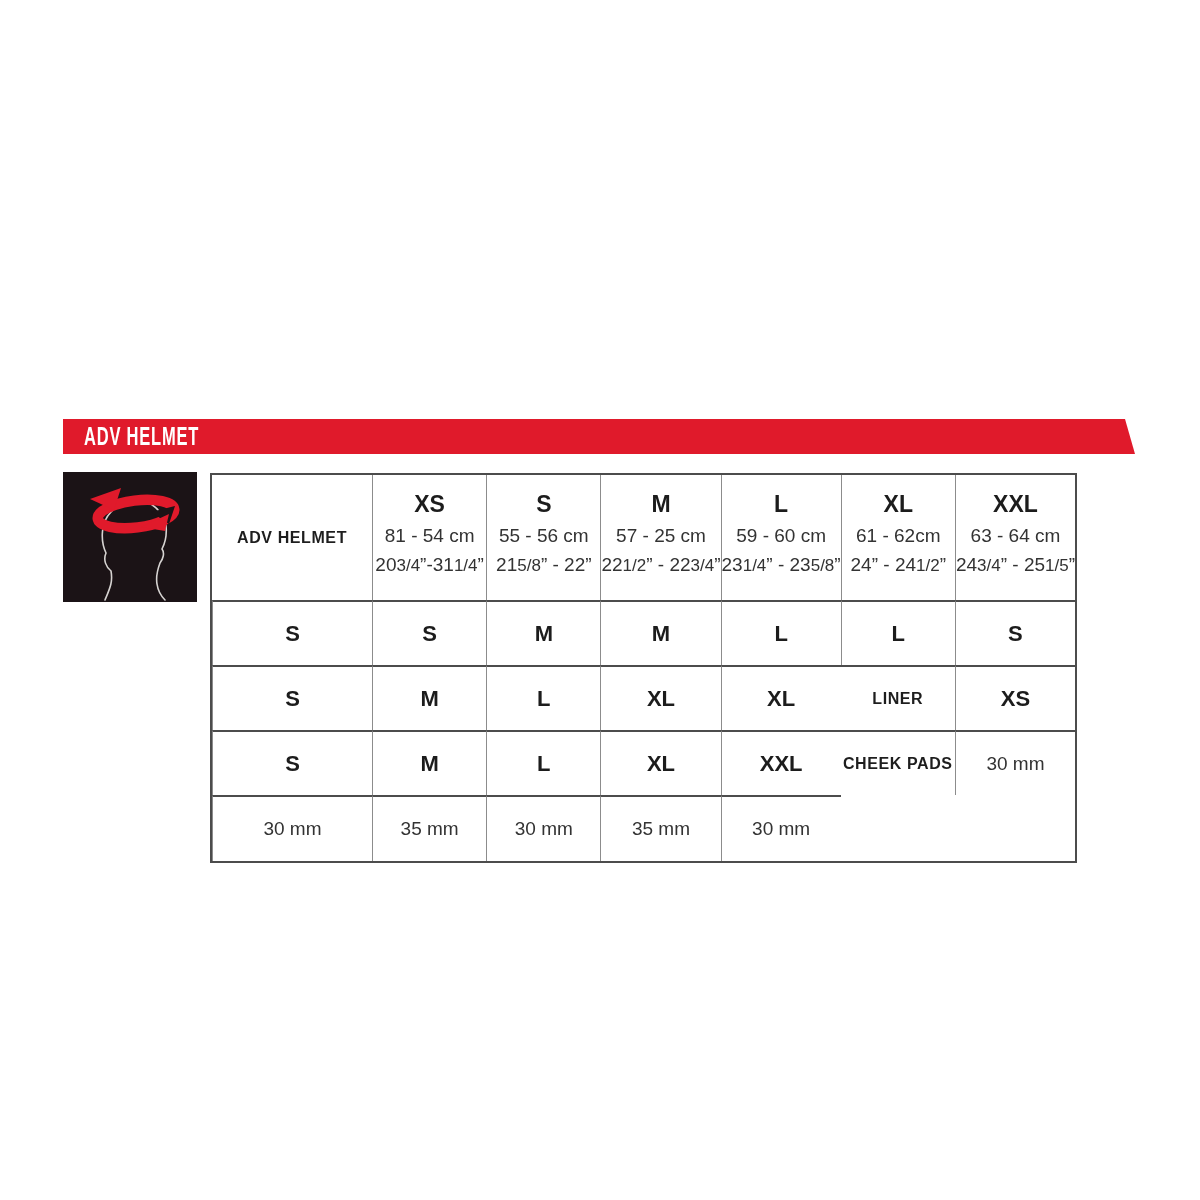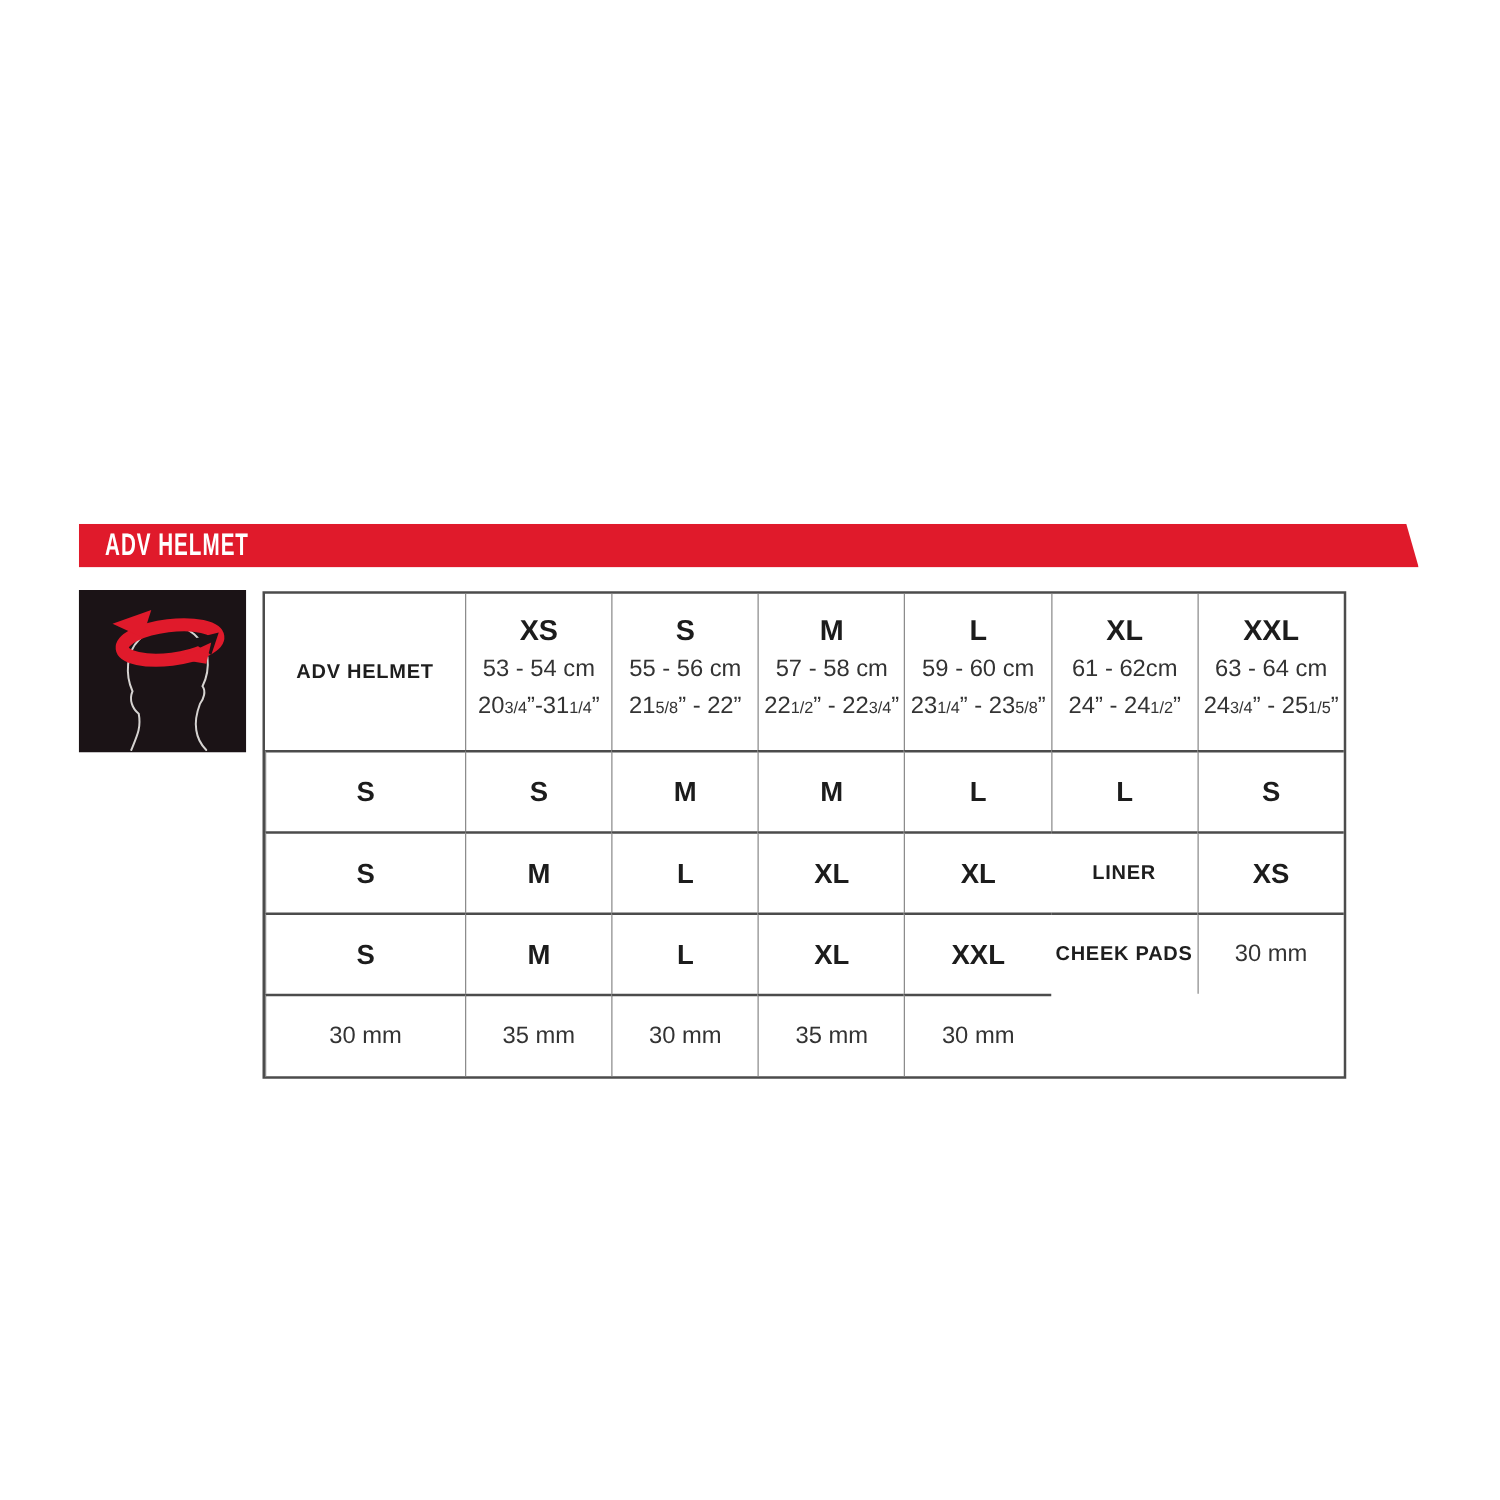--- a/index.html
+++ b/index.html
@@ -23,21 +23,21 @@
           box-sizing:border-box;border:2px solid #4c4c4c;background:#fff;}
   .cell{display:flex;align-items:center;justify-content:center;box-sizing:border-box;
           border-left:1px solid #8c8c8c;border-top:2px solid #4c4c4c;text-align:right;}
   .cell.first{border-left:none;}
   .cell.top{border-top:none;}
   .label-cell{font-weight:bold;font-size:16px;letter-spacing:0.6px;color:#1e1e1e;}
   .hcell{flex-direction:column;justify-content:flex-start;padding-top:12px;}
   .size-big{font-weight:bold;font-size:23px;line-height:34px;color:#1c1c1c;}
   .cm-line{font-size:19px;line-height:29px;color:#333333;}
   .in-line{font-size:19px;line-height:29px;color:#333333;white-space:nowrap;}
-  .in-line .frac{font-size:13px;}
+  .in-line .frac{font-size:17px;}
   .vcell{font-weight:bold;font-size:22px;color:#1c1c1c;}
   .vcell.mm{font-weight:normal;font-size:19px;color:#333333;}
 </style>
 </head>
 <body>
 
 <div class="canvas">
 
   <div class="banner">
     <div class="banner-title">ADV HELMET</div>
@@ -59,31 +59,31 @@
       <polygon points="78,55 106,42 102,59" fill="#e01a2b"></polygon>
     </svg>
   </div>
 
   <div class="size-table">
 
     <div class="cell first top label-cell">ADV HELMET</div>
 
     <div class="cell top hcell">
       <div class="size-big">XS</div>
-      <div class="cm-line">53 - 54 cm</div>
+      <div class="cm-line">81 - 54 cm</div>
       <div class="in-line"><span>20</span><span class="frac">3/4</span><span>”-31</span><span class="frac">1/4</span><span>”</span></div>
     </div>
     <div class="cell top hcell">
       <div class="size-big">S</div>
       <div class="cm-line">55 - 56 cm</div>
       <div class="in-line"><span>21</span><span class="frac">5/8</span><span>” - 22”</span></div>
     </div>
     <div class="cell top hcell">
       <div class="size-big">M</div>
-      <div class="cm-line">57 - 58 cm</div>
+      <div class="cm-line">57 - 25 cm</div>
       <div class="in-line"><span>22</span><span class="frac">1/2</span><span>” - 22</span><span class="frac">3/4</span><span>”</span></div>
     </div>
     <div class="cell top hcell">
       <div class="size-big">L</div>
       <div class="cm-line">59 - 60 cm</div>
       <div class="in-line"><span>23</span><span class="frac">1/4</span><span>” - 23</span><span class="frac">5/8</span><span>”</span></div>
     </div>
     <div class="cell top hcell">
       <div class="size-big">XL</div>
       <div class="cm-line">61 - 62cm</div>

